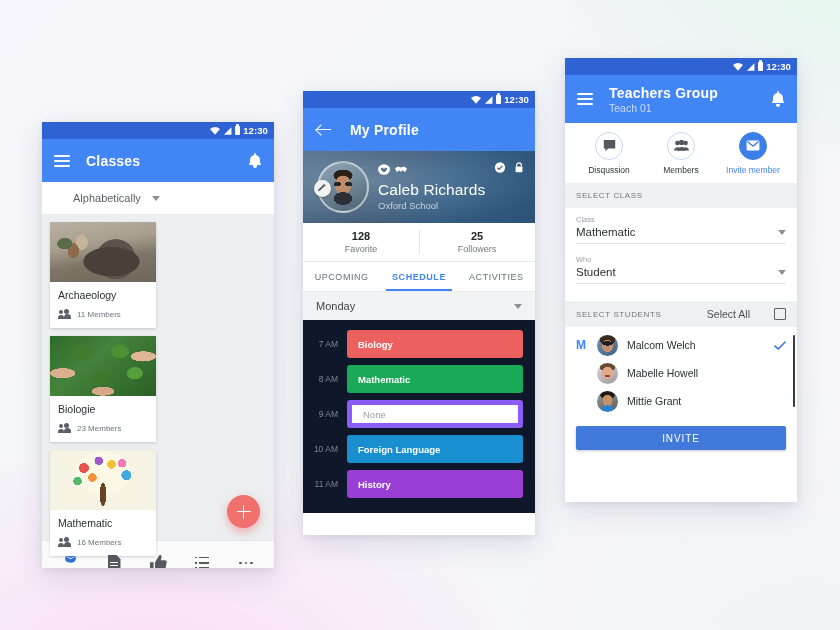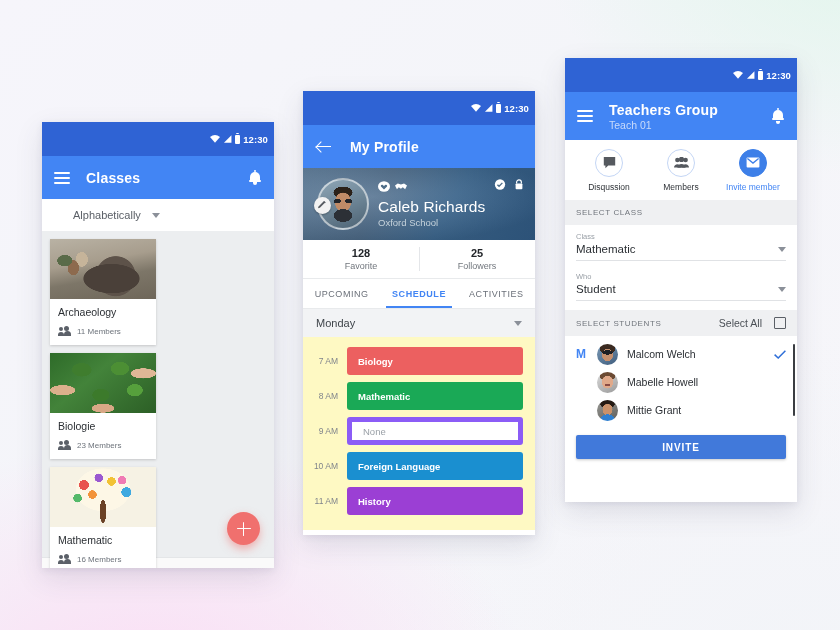--- a/index.html
+++ b/index.html
@@ -22,21 +22,21 @@
     background: #fff;
     overflow: hidden;
     box-shadow: 0 10px 26px rgba(60,60,95,.13), 0 2px 7px rgba(60,60,95,.09);
   }
   #phone-classes { left: 42px; top: 122px; width: 232px; height: 446px; }
   #phone-profile { left: 303px; top: 91px; width: 232px; height: 444px; }
   #phone-group   { left: 565px; top: 58px; width: 232px; height: 444px; }
 
   
   .statusbar {
-    height: 34px; background: #2f63d4; display: flex; align-items: center;
+    height: 17px; background: #2f63d4; display: flex; align-items: center;
     justify-content: flex-end; padding-right: 6px; gap: 3px; padding-left: 26px;
   }
   .sb-time { color: #fff; font-size: 9.5px; font-weight: bold; letter-spacing: .1px; }
   .ic-wifi { width: 10px; height: 8px; }
   .ic-sig  { width: 9px; height: 8px; }
   .ic-bat  { width: 5px; height: 9px; background: #fff; border-radius: 1px; position: relative; }
   .ic-bat::before { content: ""; position: absolute; top: -2px; left: 1.2px; width: 2.6px; height: 1.6px; background: #fff; border-radius: 1px 1px 0 0; }
 
   
   .appbar { background: #4285f4; display: flex; align-items: center; padding: 0 12px; }
@@ -118,56 +118,56 @@
   .stat-num { font-size: 11px; font-weight: bold; color: #23262a; }
   .stat-lbl { font-size: 9px; color: #72777e; }
   .tabs { height: 30px; display: flex; background: #fff; border-bottom: 1px solid #e8eaec; }
   .tab { flex: 1; display: flex; align-items: center; justify-content: center; font-size: 9px;
       letter-spacing: .55px; color: #6b7079; cursor: pointer; position: relative; }
   .tab.active { color: #4285f4; font-weight: bold; }
   .tab.active::after { content: ""; position: absolute; left: 6px; right: 6px; bottom: 0; height: 2px; background: #4285f4; }
   .daybar { height: 28px; background: #f2f3f5; display: flex; align-items: center; padding: 0 13px; }
   .daybar-label { font-size: 11px; color: #3f444a; }
   .daybar .caret { margin-left: auto; }
-  .sched { padding: 10px 12px 8px 8px; background: #fef9c3; }
+  .sched { padding: 10px 12px 8px 8px; background: #0f172a; }
   .srow { display: flex; align-items: center; margin-bottom: 7px; }
   .stime { width: 36px; font-size: 8.5px; color: #80858c; text-align: right; padding-right: 9px; flex: 0 0 36px; }
   .sblock { flex: 1; height: 28px; border-radius: 3px; display: flex; align-items: center; padding-left: 11px;
       color: #fff; font-size: 9.5px; font-weight: bold; cursor: pointer; }
   .sblock.empty { background: #fff; border: 5px solid #8b5cf6; color: #9aa0a7; font-weight: normal; }
 
   
   .actions { height: 60px; background: #fff; display: flex; align-items: center; justify-content: space-around; padding: 0 8px; }
   .action { display: flex; flex-direction: column; align-items: center; gap: 5px; cursor: pointer; width: 64px; }
   .acircle { width: 28px; height: 28px; border-radius: 50%; border: 1px solid #c4d6f5; display: flex; align-items: center; justify-content: center; }
   .acircle.filled { background: #3d7fe8; border-color: #3d7fe8; }
   .alabel { font-size: 8.5px; color: #2f3338; }
   .alabel.blue { color: #4285f4; }
   .sectionhdr { height: 25px; background: #eff0f2; display: flex; align-items: center; padding: 0 11px; }
   .sectionhdr-label { font-size: 8px; color: #70757c; letter-spacing: .6px; }
   .field { padding: 7px 11px 4px; background: #fff; }
   .field-lbl { font-size: 7.5px; color: #9aa0a7; margin-bottom: 2px; }
   .field-row { display: flex; align-items: center; border-bottom: 1px solid #e0e2e5; padding-bottom: 5px; }
   .field-val { font-size: 11.5px; color: #2b2f34; }
   .field-row .caret { margin-left: auto; }
-  .selhdr { height: 26px; background: #eff0f2; display: flex; align-items: center; padding: 0 11px; gap: 12px; }
+  .selhdr { height: 26px; background: #eff0f2; display: flex; align-items: center; padding: 0 11px; gap: 24px; margin-top: 8px; }
   .selhdr .sectionhdr-label { margin-right: auto; }
   .selall { font-size: 10.5px; color: #4a4f55; cursor: pointer; }
   .checkbox { width: 12px; height: 12px; border: 1.6px solid #5a5f66; border-radius: 1px; cursor: pointer; }
   .studlist { background: #fff; position: relative; padding-top: 4px; height: 92px; overflow: hidden; }
   .srow2 { display: flex; align-items: center; height: 28px; padding: 0 11px; gap: 9px; cursor: pointer; }
   .sinitial { width: 12px; font-size: 12px; color: #4285f4; font-weight: bold; flex: 0 0 12px; }
   .savatar { width: 21px; height: 21px; border-radius: 50%; background-size: cover; background-position: center; flex: 0 0 21px; }
   .sname { font-size: 10.5px; color: #2b2f34; }
   .check { margin-left: auto; width: 12px; height: 9px; }
   .scrollbar { position: absolute; right: 2px; top: 8px; width: 2.5px; height: 72px; background: #3a3d42; border-radius: 2px; }
   .invite { margin: 7px 11px 10px; height: 24px; background: #4179da; border-radius: 2px;
       display: flex; align-items: center; justify-content: center; cursor: pointer;
       box-shadow: 0 1px 3px rgba(0,0,0,.22); }
-  .invite-label { color: #fff; font-size: 10px; font-weight: bold; letter-spacing: .9px; text-align: center; }
+  .invite-label { color: #fff; font-size: 10px; font-weight: normal; letter-spacing: .9px; text-align: center; }
 </style>
 </head>
 <body>
 
 <div class="stage">
 
   <div class="phone" id="phone-classes">
     <div class="statusbar">
       <svg class="ic-wifi" viewBox="0 0 12 9">
           <path d="M6 9 0 2.2A9.6 9.6 0 0 1 12 2.2Z" fill="#fff"></path>

